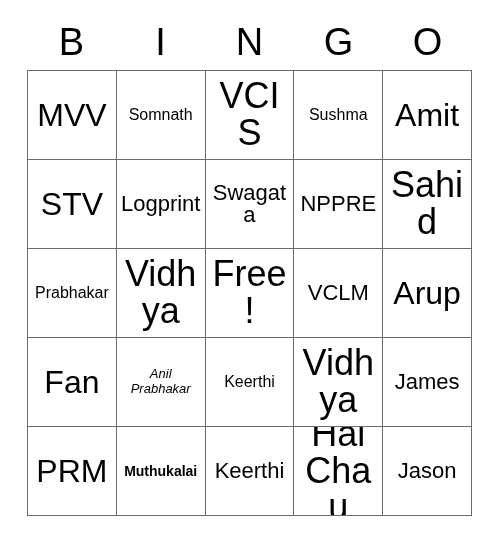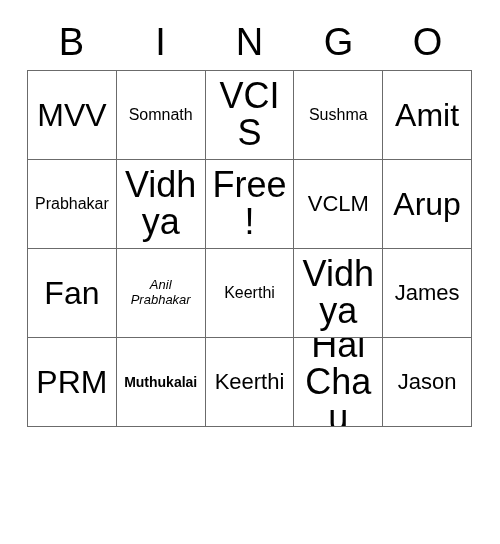--- a/index.html
+++ b/index.html
@@ -109,20 +109,37 @@
           <span class="cell-text">VCIS</span>
         </div>
       <div class="cell sz-sm">
           <span class="cell-text">Sushma</span>
         </div>
       <div class="cell sz-xl">
           <span class="cell-text">Amit</span>
         </div>
     </div>
 
+    <div class="grid-row">
+      <div class="cell sz-xl">
+          <span class="cell-text">STV</span>
+        </div>
+      <div class="cell sz-md">
+          <span class="cell-text">Logprint</span>
+        </div>
+      <div class="cell sz-md">
+          <span class="cell-text">Swagata</span>
+        </div>
+      <div class="cell sz-md">
+          <span class="cell-text">NPPRE</span>
+        </div>
+      <div class="cell sz-lg">
+          <span class="cell-text">Sahid</span>
+        </div>
+    </div>
 
     <div class="grid-row">
       <div class="cell sz-sm">
           <span class="cell-text">Prabhakar</span>
         </div>
       <div class="cell sz-lg">
           <span class="cell-text">Vidhya</span>
         </div>
       <div class="cell sz-lg">
           <span class="cell-text">Free!</span>

